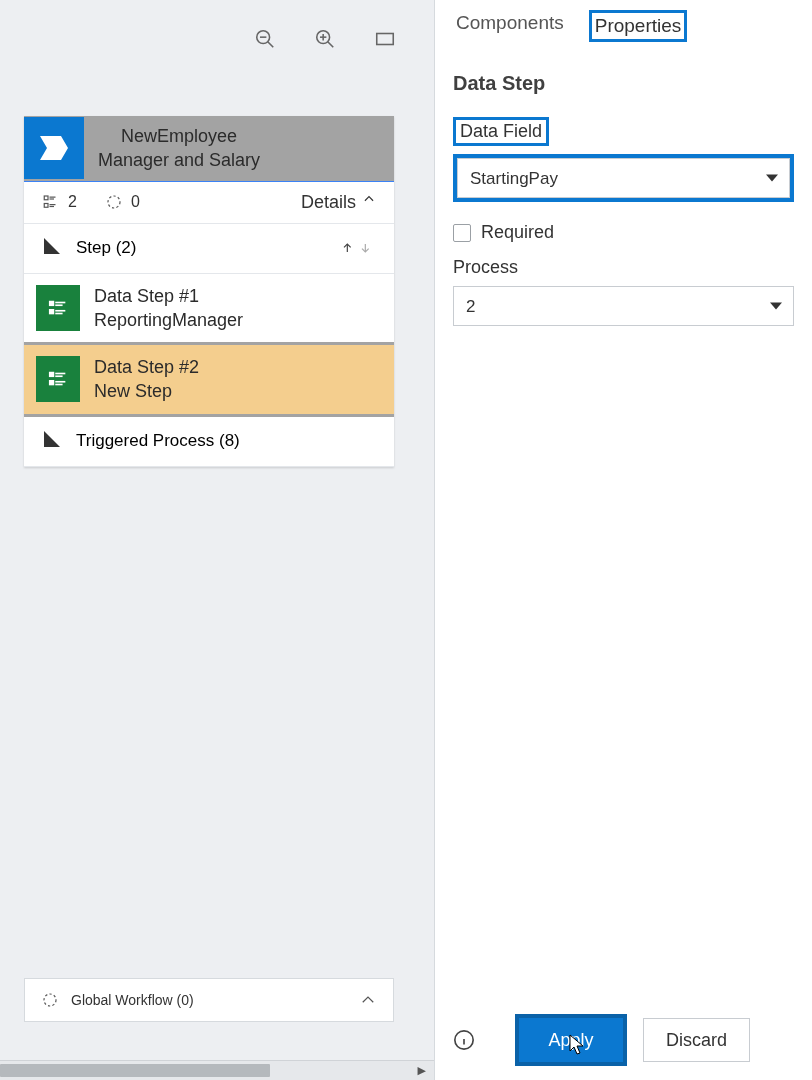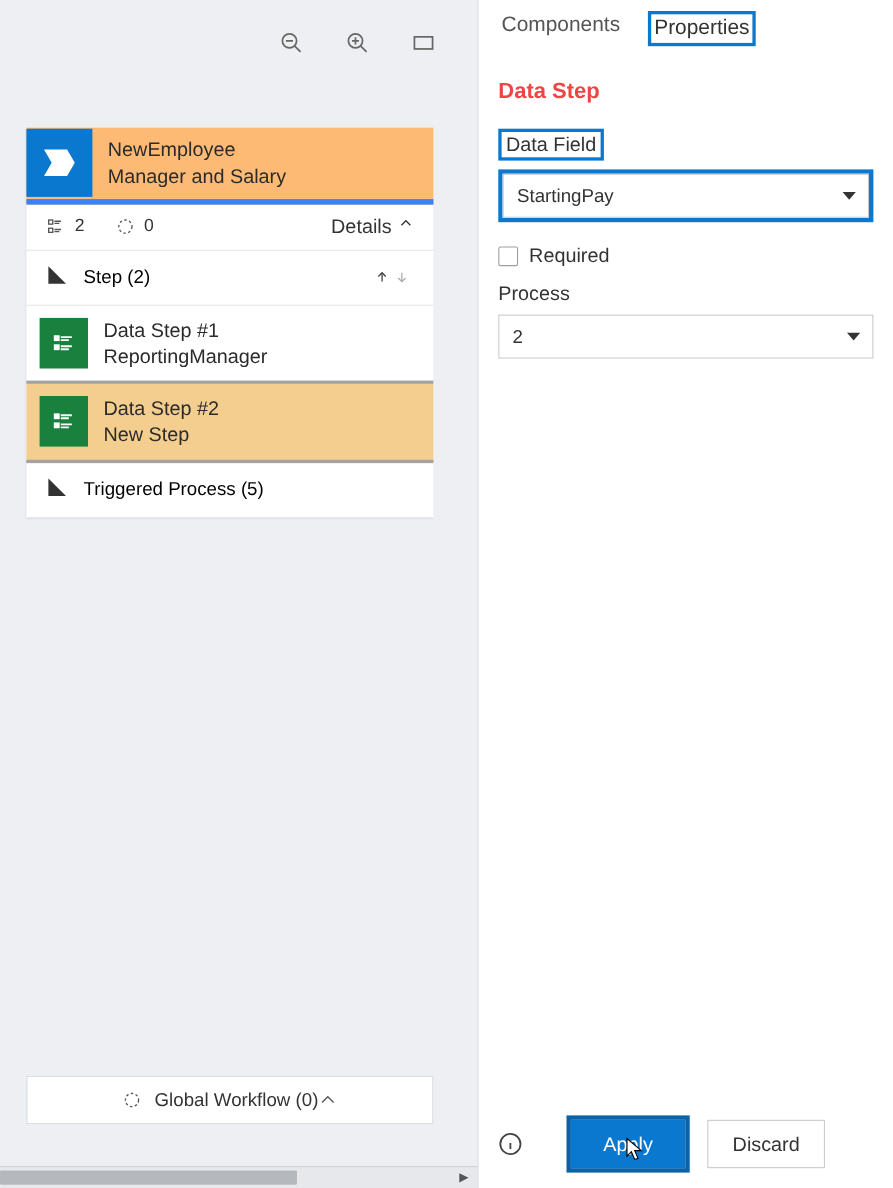--- a/index.html
+++ b/index.html
@@ -17,23 +17,24 @@
     top: 116px;
     left: 24px;
     width: 370px;
     background: #fff;
     box-shadow: 0 1px 2px rgba(0,0,0,.15);
   }
 
   .card-header {
     display: flex;
     align-items: center;
-    background: #fdba74;
+    background: #a3a3a3;
     min-height: 64px;
-    border-bottom: 5px solid #3b82f6;
+    border-bottom: 1px solid #3b82f6;
+    text-align: center;
   }
   .card-header-icon {
     width: 60px; height: 62px;
     background: #0b78d0;
     display: flex; align-items: center; justify-content: center;
     color: #fff;
   }
   .card-header-icon svg { width: 30px; height: 26px; fill: #fff; }
   .card-header-text { padding: 8px 14px; color: #2b2b2b; font-size: 18px; line-height: 1.35; }
 
@@ -77,23 +78,23 @@
 
   
   .global-row {
     position: absolute;
     left: 24px;
     width: 370px;
     top: 978px;
     height: 44px;
     background: #fff;
     border: 1px solid #d6dade;
-    display: flex; align-items: center; justify-content: center;
+    display: flex; align-items: center; justify-content: space-between;
     padding: 0 16px;
-    font-size: 17px; color: #333;
+    font-size: 14px; color: #333;
   }
   .global-row-left { display: flex; align-items: center; gap: 12px; }
   .global-row svg { width: 18px; height: 18px; stroke: #555; fill: none; stroke-width: 1.6; }
 
   
   .bottom-scroll {
     position: absolute; left: 0; bottom: 0;
     width: 434px; height: 20px;
     background: #e6e8eb;
     border-top: 1px solid #d0d3d7;
@@ -112,21 +113,21 @@
     border-left: 1px solid #d6dade;
     display: flex; flex-direction: column;
     padding: 10px 18px 0 18px;
     position: relative;
   }
   .tabs { display: flex; gap: 22px; align-items: flex-start; }
   .tab { font-size: 19px; color: #555; padding: 2px 3px; }
   .tab.highlighted { border: 3px solid #0b78d0; color: #333; }
 
   .panel { margin-top: 30px; }
-  .panel h3 { font-size: 20px; font-weight: 600; margin-bottom: 22px; color: #ef4444; }
+  .panel h3 { font-size: 20px; font-weight: 600; margin-bottom: 22px; color: #404040; }
   .field-label { font-size: 18px; color: #333; margin-bottom: 8px; display: inline-block; }
   .field-label.highlighted { border: 3px solid #0b78d0; padding: 1px 4px; }
 
   .text-input {
     width: 100%; height: 40px; border: 1px solid #c8ccd1;
     padding: 0 12px; font-size: 17px; color: #333; background: #fff;
   }
   .select-wrap { position: relative; width: 100%; }
   .select-input {
     width: 100%; height: 40px; border: 1px solid #c8ccd1;
@@ -293,21 +294,21 @@
         </div>
       </div>
 
       <div class="section-row">
         <div class="lbl">
           <span class="tri-icon">
             <svg viewBox="0 0 20 20">
                 <path d="M2 18 L18 18 L2 2 Z"></path>
               </svg>
           </span>
-          <span>Triggered Process (5)</span>
+          <span>Triggered Process (8)</span>
         </div>
       </div>
     </div>
 
     <div class="global-row">
       <div class="global-row-left">
         <svg viewBox="0 0 24 24">
             <circle cx="12" cy="12" r="8" stroke-dasharray="3 3"></circle>
           </svg>
         <span>Global Workflow (0)</span>

